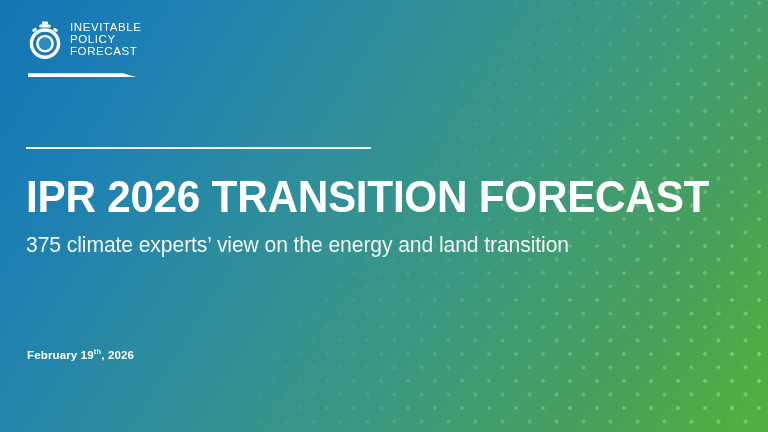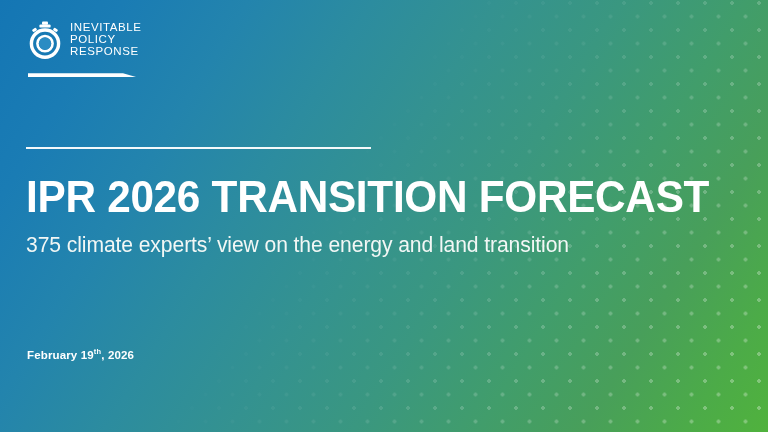--- a/index.html
+++ b/index.html
@@ -169,21 +169,21 @@
         <circle cx="17" cy="22.6" r="13.6" fill="none" stroke="#ffffff" stroke-width="3.4"></circle>
 
         <circle cx="17" cy="22.6" r="7.6" fill="none" stroke="#ffffff" stroke-width="2.6"></circle>
 
         <circle cx="17" cy="22.6" r="6.1" fill="#2f8fc6" opacity="0.85"></circle>
       </svg>
     </span>
     <span class="logo-words">
       <span>INEVITABLE</span>
       <span>POLICY</span>
-      <span>RESPONSE</span>
+      <span>FORECAST</span>
     </span>
   </div>
 
   <span class="logo-bar">
     <svg viewBox="0 0 108 6" width="108" height="6" preserveAspectRatio="none" aria-hidden="true">
       <path d="M0 1.2 H95 L108 4.9 H0 Z" fill="#ffffff"></path>
     </svg>
   </span>
 
   <div class="rule"></div>

